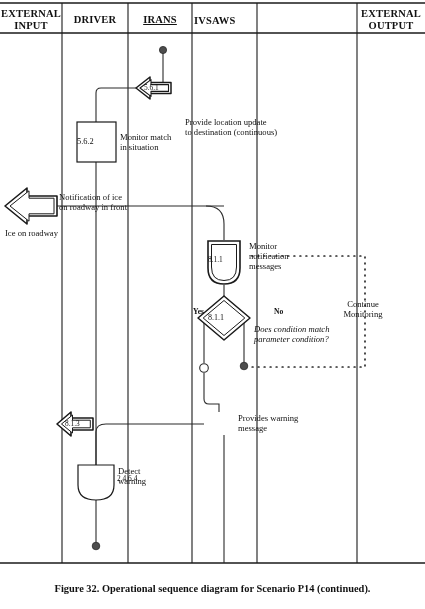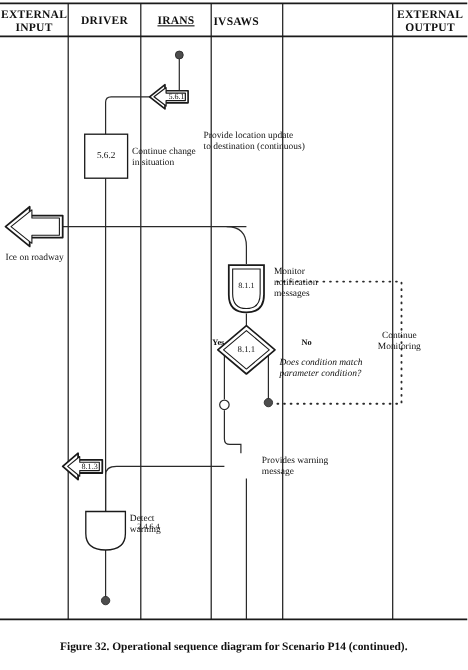--- a/index.html
+++ b/index.html
@@ -41,21 +41,21 @@
     font-size: 8.6px;
     line-height: 10px;
     font-family: "Liberation Serif", "DejaVu Serif", serif;
     color: #111;
   }
   .node-label {
     position: absolute;
     font-size: 7.4px;
     line-height: 8px;
     font-family: "Liberation Serif", "DejaVu Serif", serif;
-    text-align: center;
+    text-align: left;
     color: #111;
     white-space: nowrap;
   }
   .branch-label {
     position: absolute;
     font-size: 7.6px;
     font-weight: bold;
     font-family: "Liberation Serif", "DejaVu Serif", serif;
   }
   #caption {
@@ -200,24 +200,28 @@
 
   <div class="branch-label" style="left:193px; top:307px;">Yes</div>
   <div class="branch-label" style="left:251px; top:307px;padding-left:23px;">No</div>
 
   <div class="annot" style="left:185px; top:81px;margin-top:36px;">
     <div>Provide location update</div>
     <div>to destination (continuous)</div>
   </div>
 
   <div class="annot" style="left:120px; top:132px;">
-    <div>Continue change</div>
+    <div>Monitor match</div>
     <div>in situation</div>
   </div>
 
+  <div class="annot" style="left:59px; top:192px;">
+    <div>Notification of ice</div>
+    <div>on roadway in front</div>
+  </div>
 
   <div class="annot" style="left:5px; top:228px;">Ice on roadway</div>
 
   <div class="annot" style="left:249px; top:241px;">
     <div>Monitor</div>
     <div>notification</div>
     <div>messages</div>
   </div>
 
   <div class="annot" style="left:254px; top:324px;font-style:italic;">

